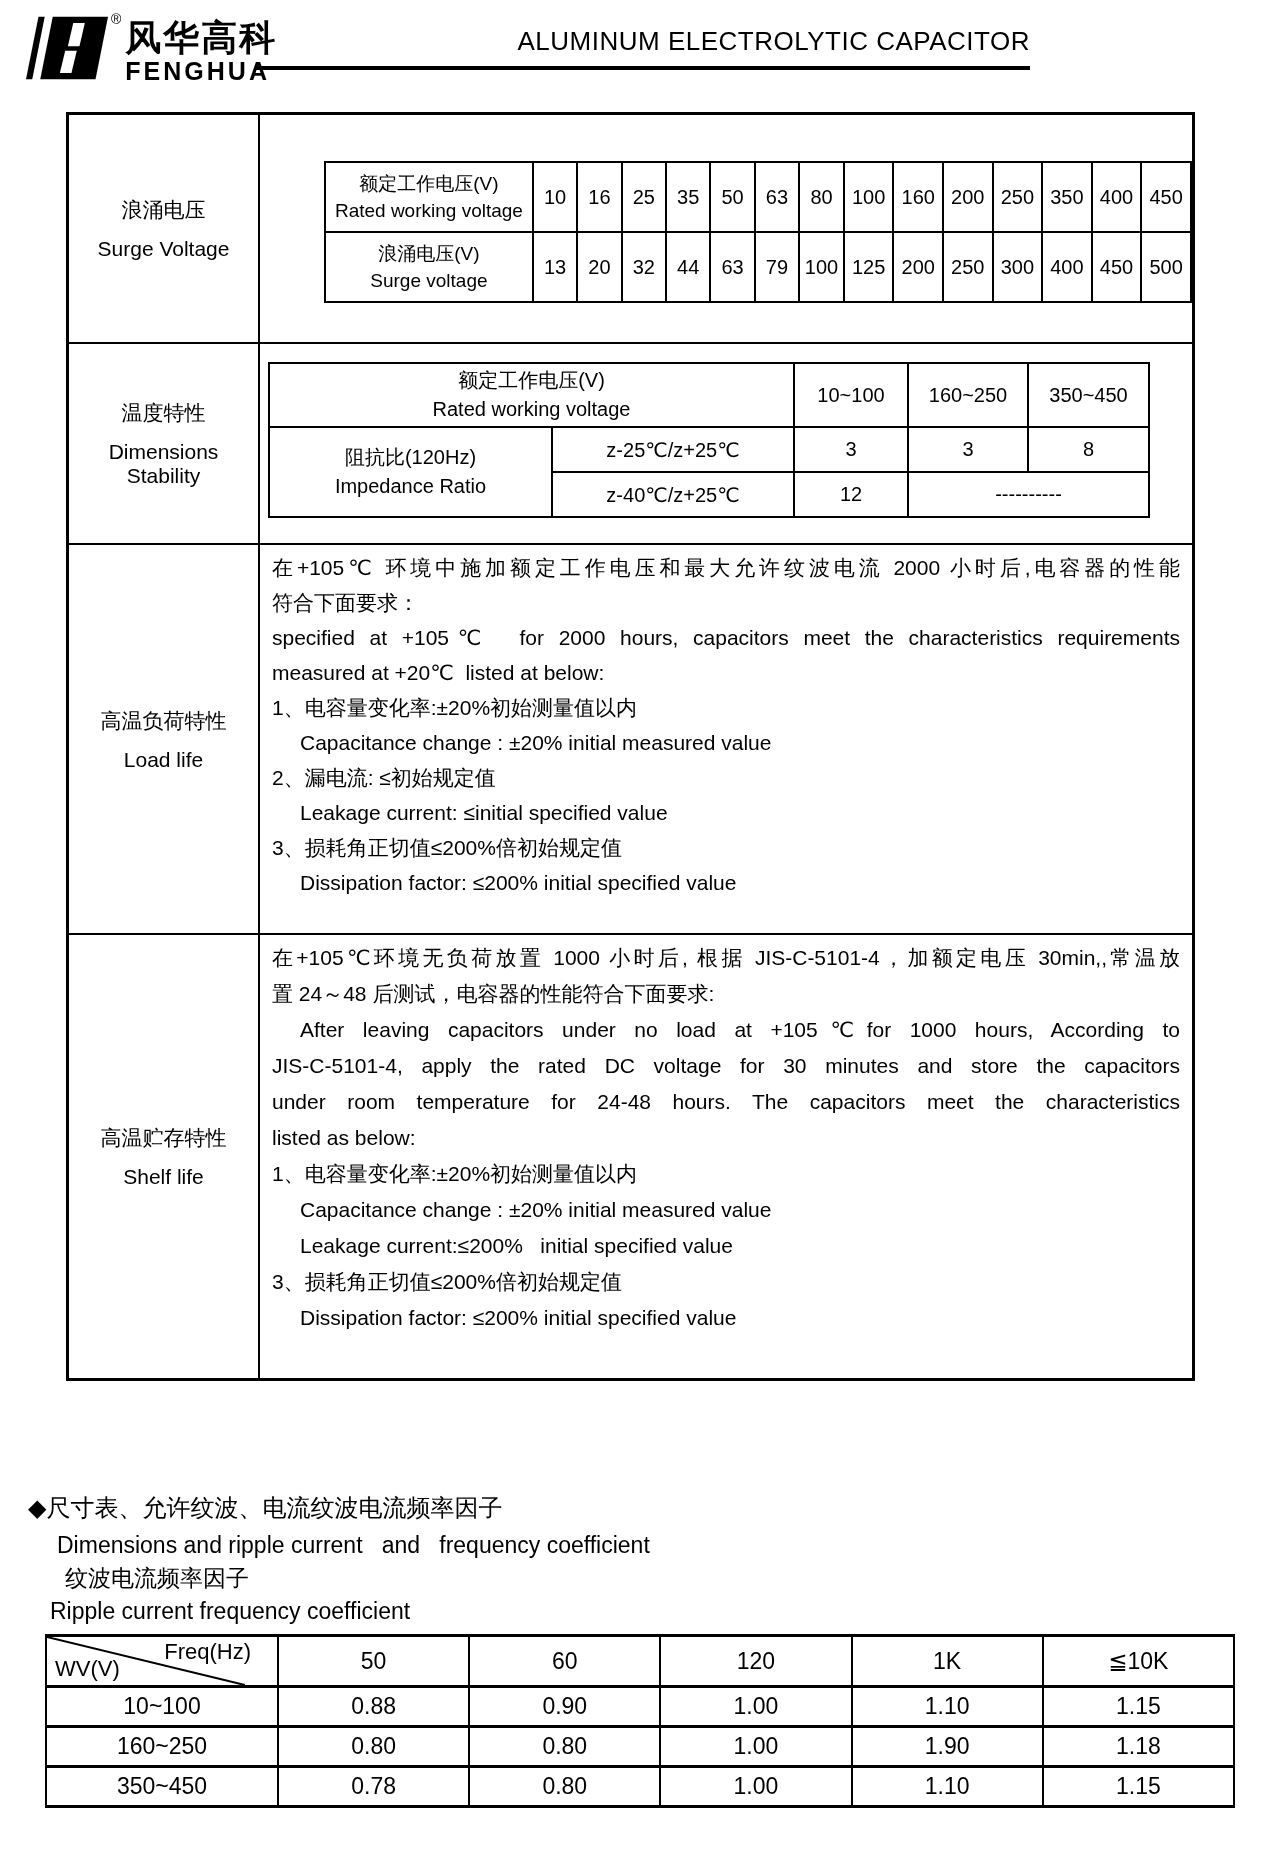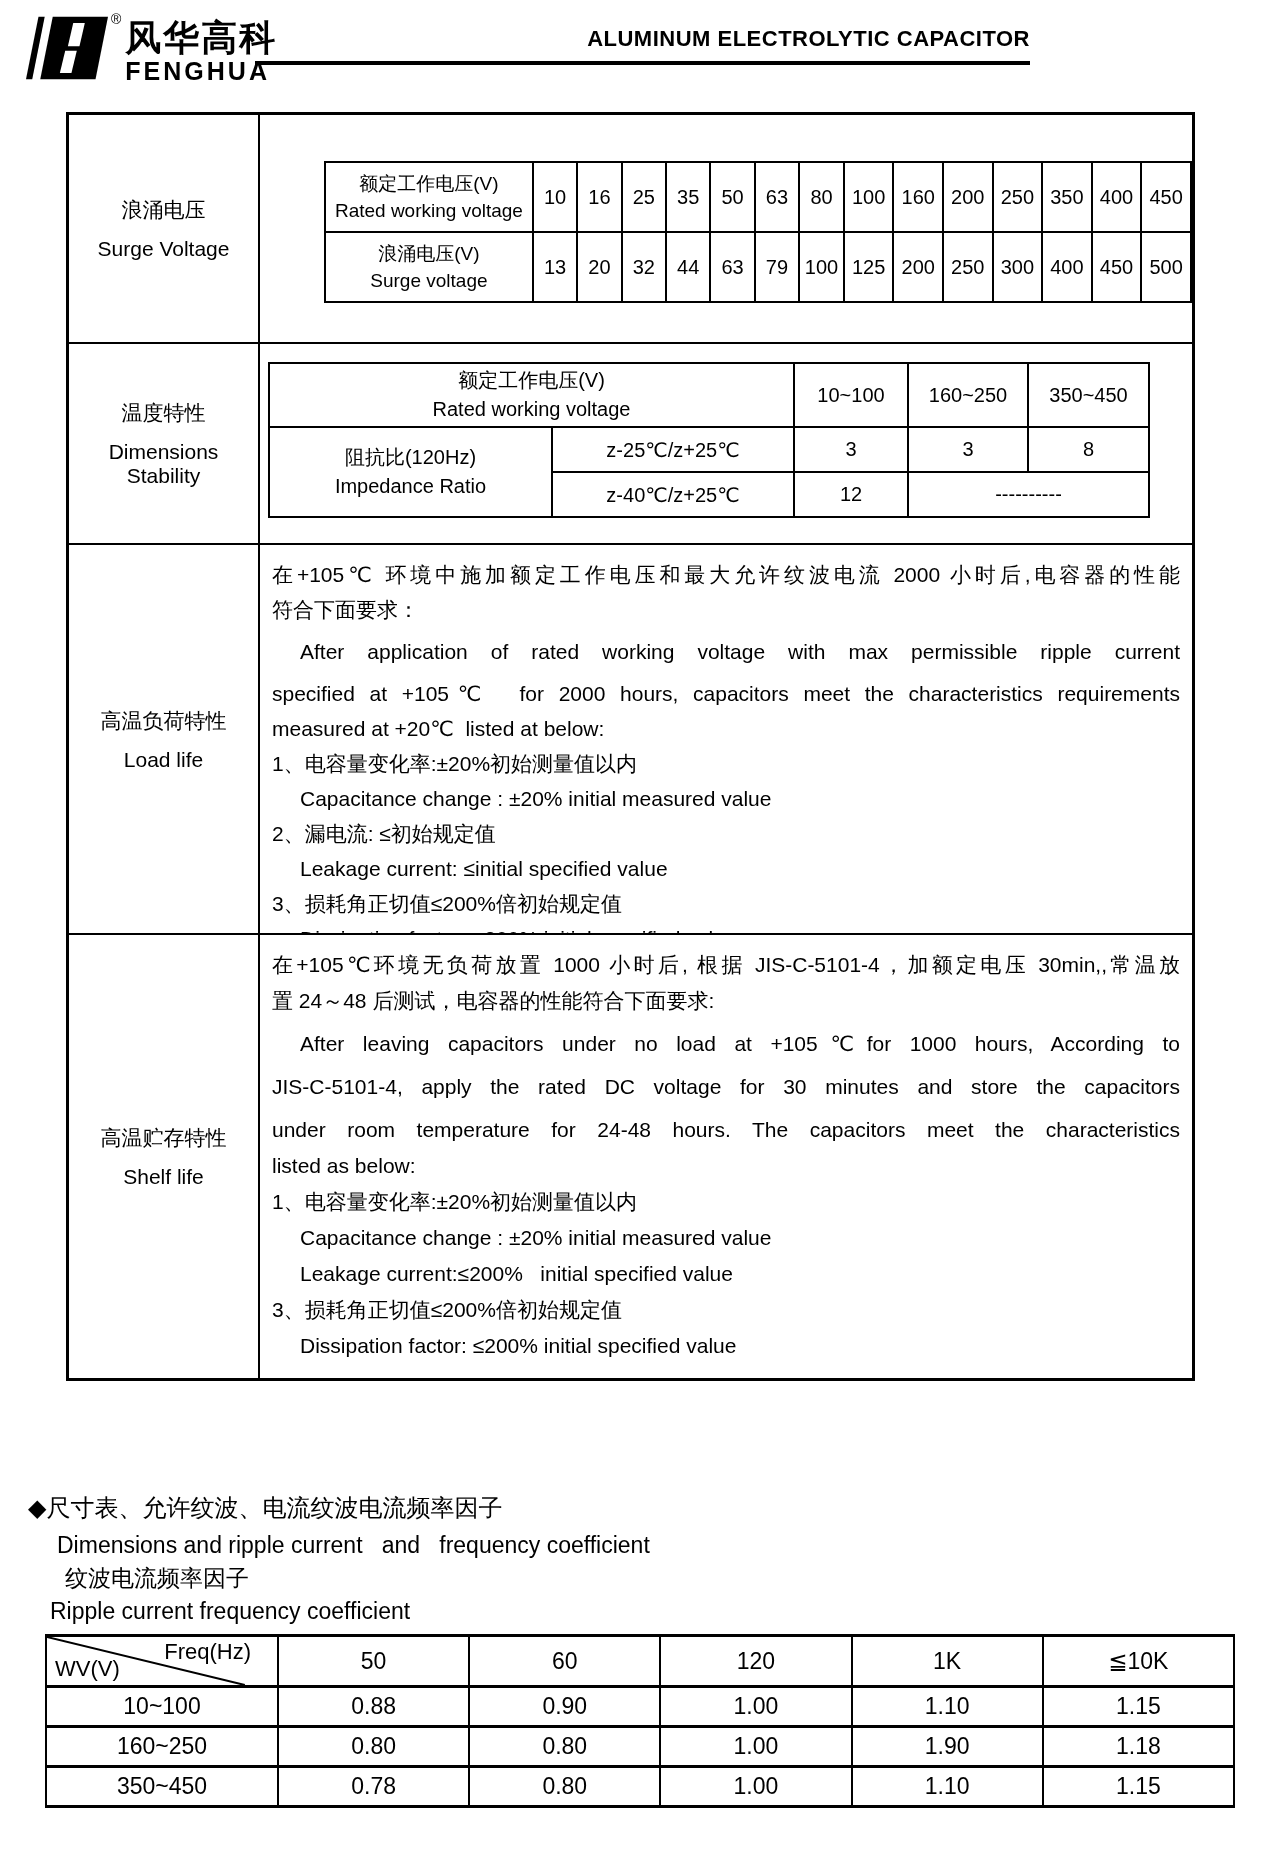--- a/index.html
+++ b/index.html
@@ -8,21 +8,21 @@
   .page { position:relative; width:1283px; height:1856px; background:#fff; overflow:hidden; }
 
   
   .logo { position:absolute; top:12px; left:26px; display:flex; align-items:flex-start; }
   .logo-mark { width:82px; height:64px; margin-top:4px; }
   .reg { font-size:14px; line-height:1; margin:0 4px 0 3px; }
   .brand { display:flex; flex-direction:column; margin-top:8px; }
   .brand-cn { font-size:36px; font-weight:700; letter-spacing:2px; line-height:1.0; }
   .brand-en { font-size:25px; font-weight:600; letter-spacing:3px; line-height:1.1; margin-top:2px; }
   .title-block { position:absolute; left:255px; top:26px; width:775px; text-align:right; }
-  .page-title { font-size:22px; font-weight:700; letter-spacing:0.5px; }
+  .page-title { font-size:26px; font-weight:400; letter-spacing:0.5px; }
   .title-rule { margin-top:9px; height:4px; background:#000; }
 
   
   .spec-table { position:absolute; top:112px; left:66px; width:1129px; border:3px solid #000; background:#fff; }
   .spec-row { display:flex; }
   .spec-row + .spec-row { border-top:2px solid #000; }
   .row-surge { height:227px; }
   .row-temp  { height:201px; }
   .row-load  { height:390px; }
   .row-shelf { height:445px; }
@@ -47,21 +47,21 @@
   .temp-table td.c4 { width:120px; }
   .temp-table td.c5 { width:121px; }
   .temp-table tr.hrow td { height:64px; }
   .temp-table tr.drow td { height:45px; }
 
   
   .text-block { padding:5px 12px 0 12px; }
   .spec-line { font-size:21px; line-height:35px; white-space:pre-wrap; }
   .row-shelf .spec-line { line-height:36px; }
   .spec-line.ind { text-indent:28px; }
-  .spec-line.j { text-align:justify; text-align-last:justify;margin-top:7px; }
+  .spec-line.j { text-align:justify; text-align-last:justify; }
 
   
   .ripple-section { position:absolute; top:1492px; left:28px; width:1212px; }
   .rh-cn  { font-size:24px; line-height:32px; }
   .rh-en  { font-size:23px; line-height:31px; margin-left:29px; margin-top:6px; white-space:pre; }
   .rh-cn2 { font-size:23px; line-height:31px; margin-left:37px; margin-top:2px; }
   .rh-en2 { font-size:23px; line-height:31px; margin-left:22px; margin-top:2px; }
   .freq-table { border-collapse:collapse; table-layout:fixed; width:1190px; margin:7px 0 0 17px; }
   .freq-table col.c0 { width:232px; }
   .freq-table th, .freq-table td { border-left:2px solid #000; border-right:2px solid #000; border-top:3px solid #000; border-bottom:3px solid #000; text-align:center; vertical-align:middle; font-weight:400; font-size:23px; }
@@ -188,21 +188,20 @@
     </div>
 
     <div class="spec-row row-load">
       <div class="spec-label">
         <div>高温负荷特性</div>
         <div>Load life</div>
       </div>
       <div class="spec-content text-block" id="loadLines">
           <div class="spec-line j">在+105℃ 环境中施加额定工作电压和最大允许纹波电流 2000 小时后,电容器的性能</div>
           <div class="spec-line">符合下面要求：</div>
-          <div class="spec-line j ind">After application of rated working voltage with max permissible ripple current</div>
           <div class="spec-line j">specified at +105℃  for 2000 hours, capacitors meet the characteristics requirements</div>
           <div class="spec-line">measured at +20℃  listed at below:</div>
           <div class="spec-line">1、电容量变化率:±20%初始测量值以内</div>
           <div class="spec-line ind">Capacitance change : ±20% initial measured value</div>
           <div class="spec-line">2、漏电流: ≤初始规定值</div>
           <div class="spec-line ind">Leakage current: ≤initial specified value</div>
           <div class="spec-line">3、损耗角正切值≤200%倍初始规定值</div>
           <div class="spec-line ind">Dissipation factor: ≤200% initial specified value</div>
         </div>
     </div>

